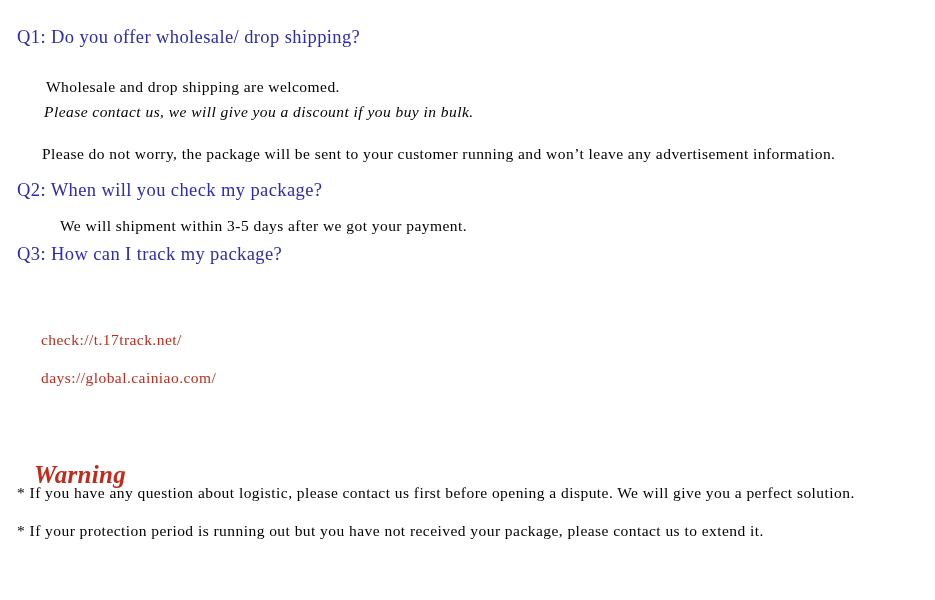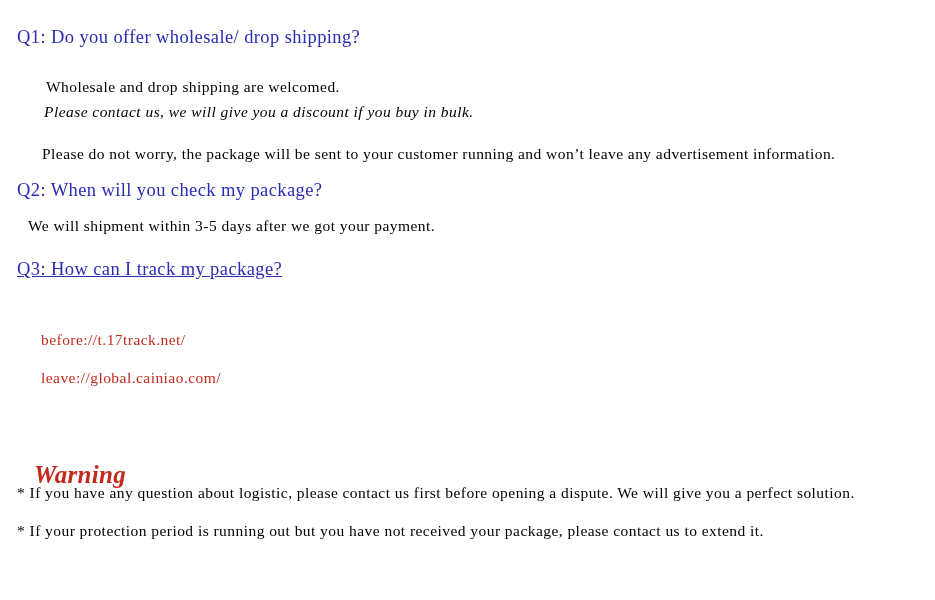--- a/index.html
+++ b/index.html
@@ -24,34 +24,34 @@
   .question {
     color: #2b2bb5;
     font-size: 18.5px;
     font-family: "Liberation Serif", serif;
     letter-spacing: 0.4px;
     margin: 0;
     padding: 0;
   }
   .q1 { position: absolute; left: 17px; top: 27px; }
   .q2 { position: absolute; left: 17px; top: 180px; }
-  .q3 { position: absolute; left: 17px; top: 259px; text-decoration: underline; }
+  .q3 { position: absolute; left: 17px; top: 244px; }
 
   .answer {
     color: #000000;
     font-size: 15.5px;
     font-family: "Liberation Serif", serif;
     letter-spacing: 0.45px;
     margin: 0;
     white-space: nowrap;
   }
   .a1-1 { position: absolute; left: 46px; top: 65px; margin-top: 13px; }
   .a1-2 { position: absolute; left: 44px; top: 103px; font-style: italic; }
   .a1-3 { position: absolute; left: 42px; top: 145px; }
-  .a2-1 { position: absolute; left: 28px; top: 217px; }
+  .a2-1 { position: absolute; left: 60px; top: 217px; }
   .a3-1 { position: absolute; left: 42px; top: 293px; }
 
   .link {
     color: #c42a1c;
     font-size: 15.5px;
     font-family: "Liberation Serif", serif;
     letter-spacing: 0.45px;
     text-decoration: none;
     margin: 0;
     white-space: nowrap;
@@ -90,20 +90,20 @@
   <div class="question q1">Q1: Do you offer wholesale/ drop shipping?</div>
   <div class="answer a1-1">Wholesale and drop shipping are welcomed.</div>
   <div class="answer a1-2">Please contact us, we will give you a discount if you buy in bulk.</div>
   <div class="answer a1-3">Please do not worry, the package will be sent to your customer running and won’t leave any advertisement information.</div>
 
   <div class="question q2">Q2: When will you check my package?</div>
   <div class="answer a2-1">We will shipment within 3-5 days after we got your payment.</div>
 
   <div class="question q3">Q3: How can I track my package?</div>
 
-  <a class="link link1" href="#">before://t.17track.net/</a>
-  <a class="link link2" href="#">leave://global.cainiao.com/</a>
+  <a class="link link1" href="#">check://t.17track.net/</a>
+  <a class="link link2" href="#">days://global.cainiao.com/</a>
 
   <div class="warning-title">Warning</div>
   <div class="warning-line w2">* If your protection period is running out but you have not received your package, please contact us to extend it.</div>
   <div class="warning-line w1">* If you have any question about logistic, please contact us first before opening a dispute. We will give you a perfect solution.</div>
 
 </div>
 
 </body></html>

